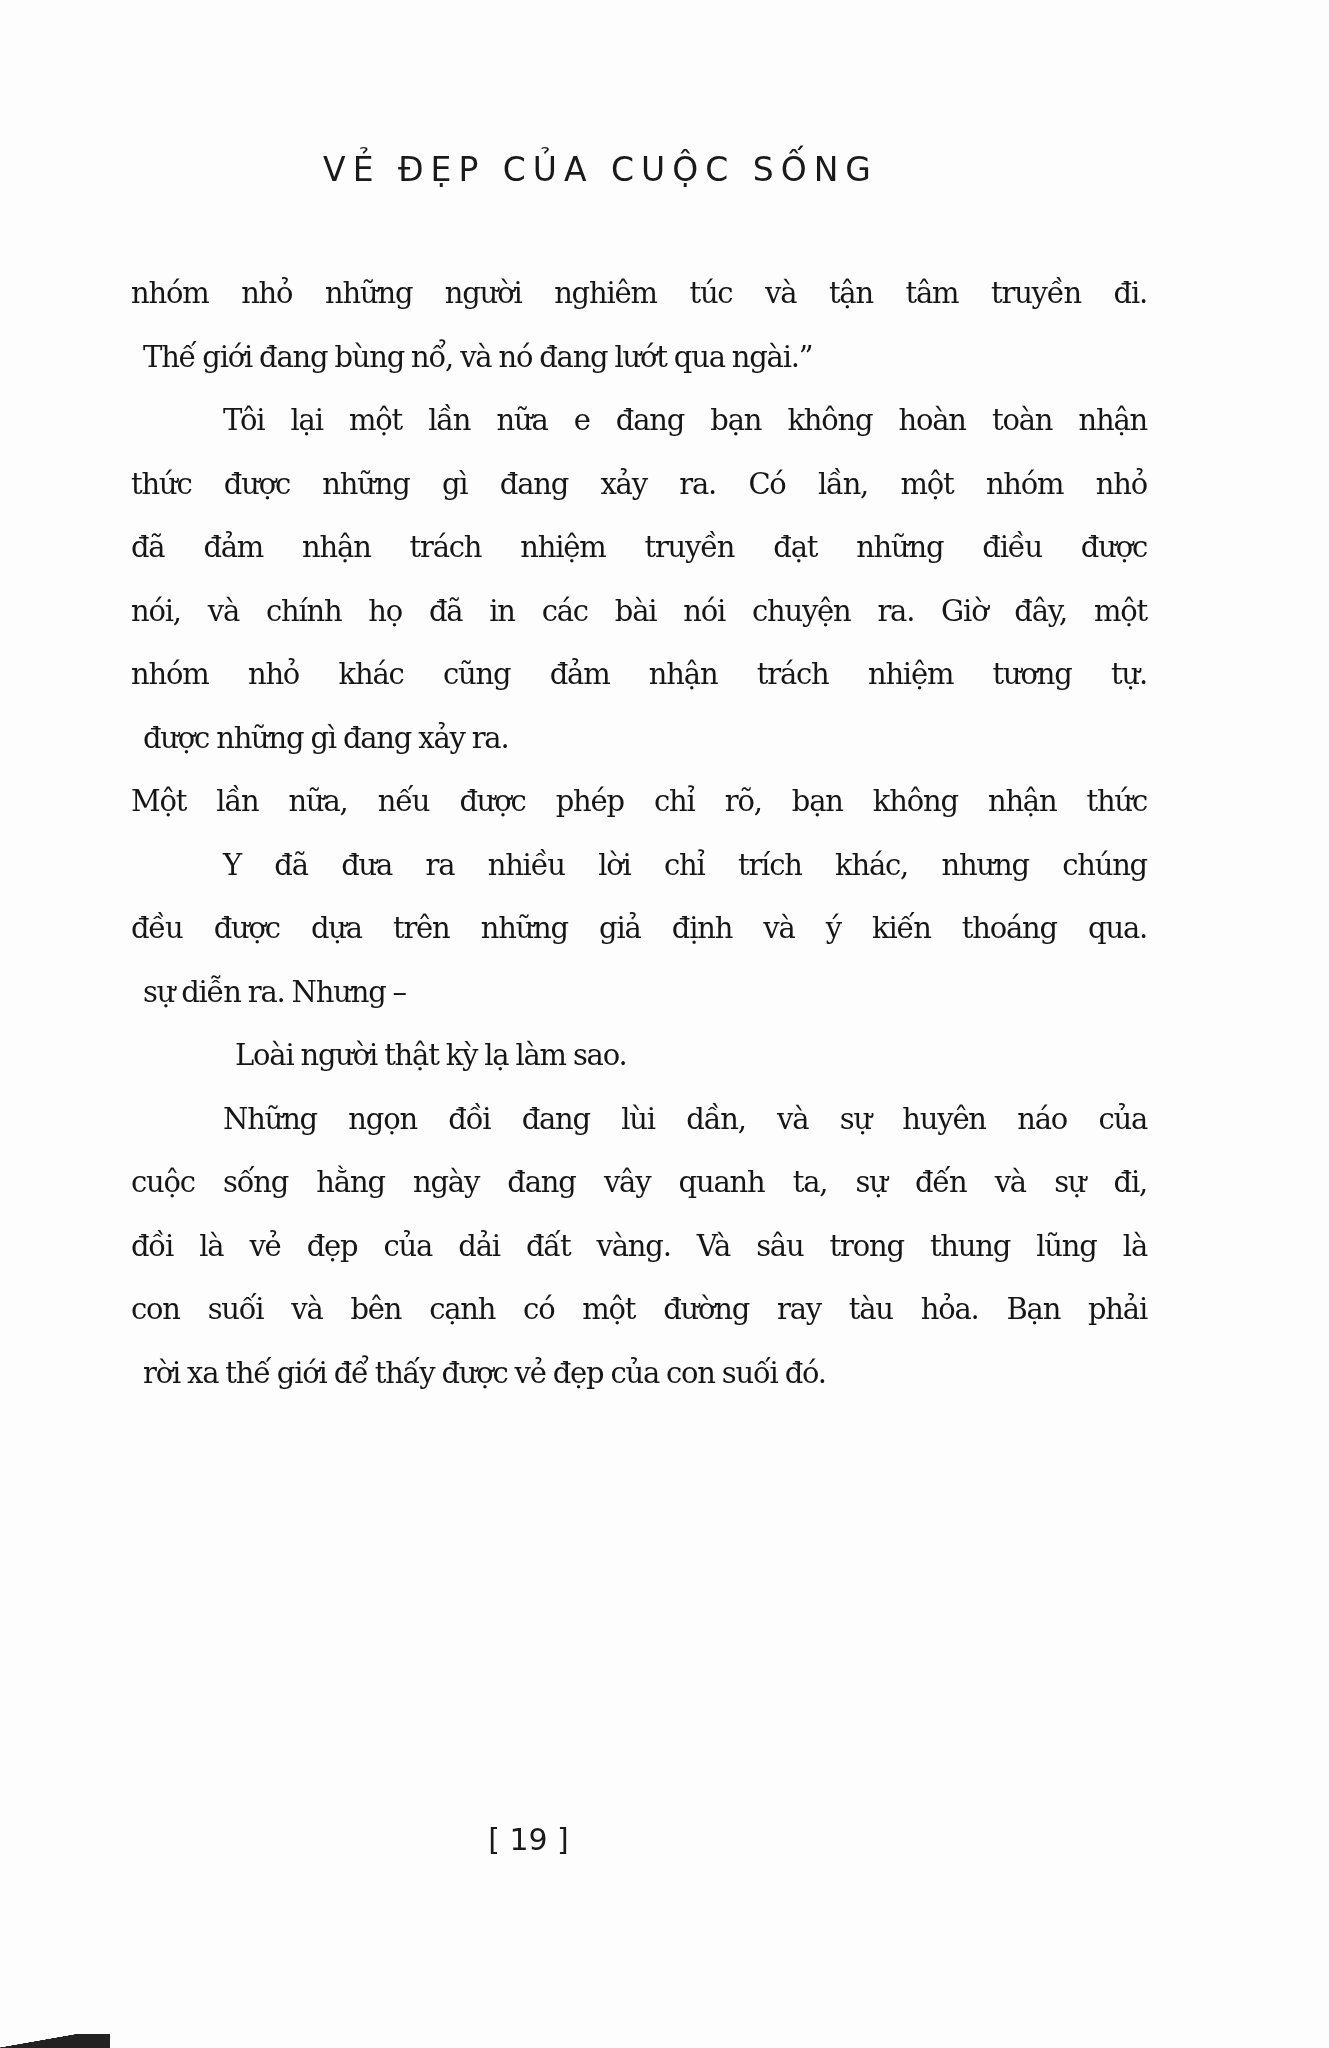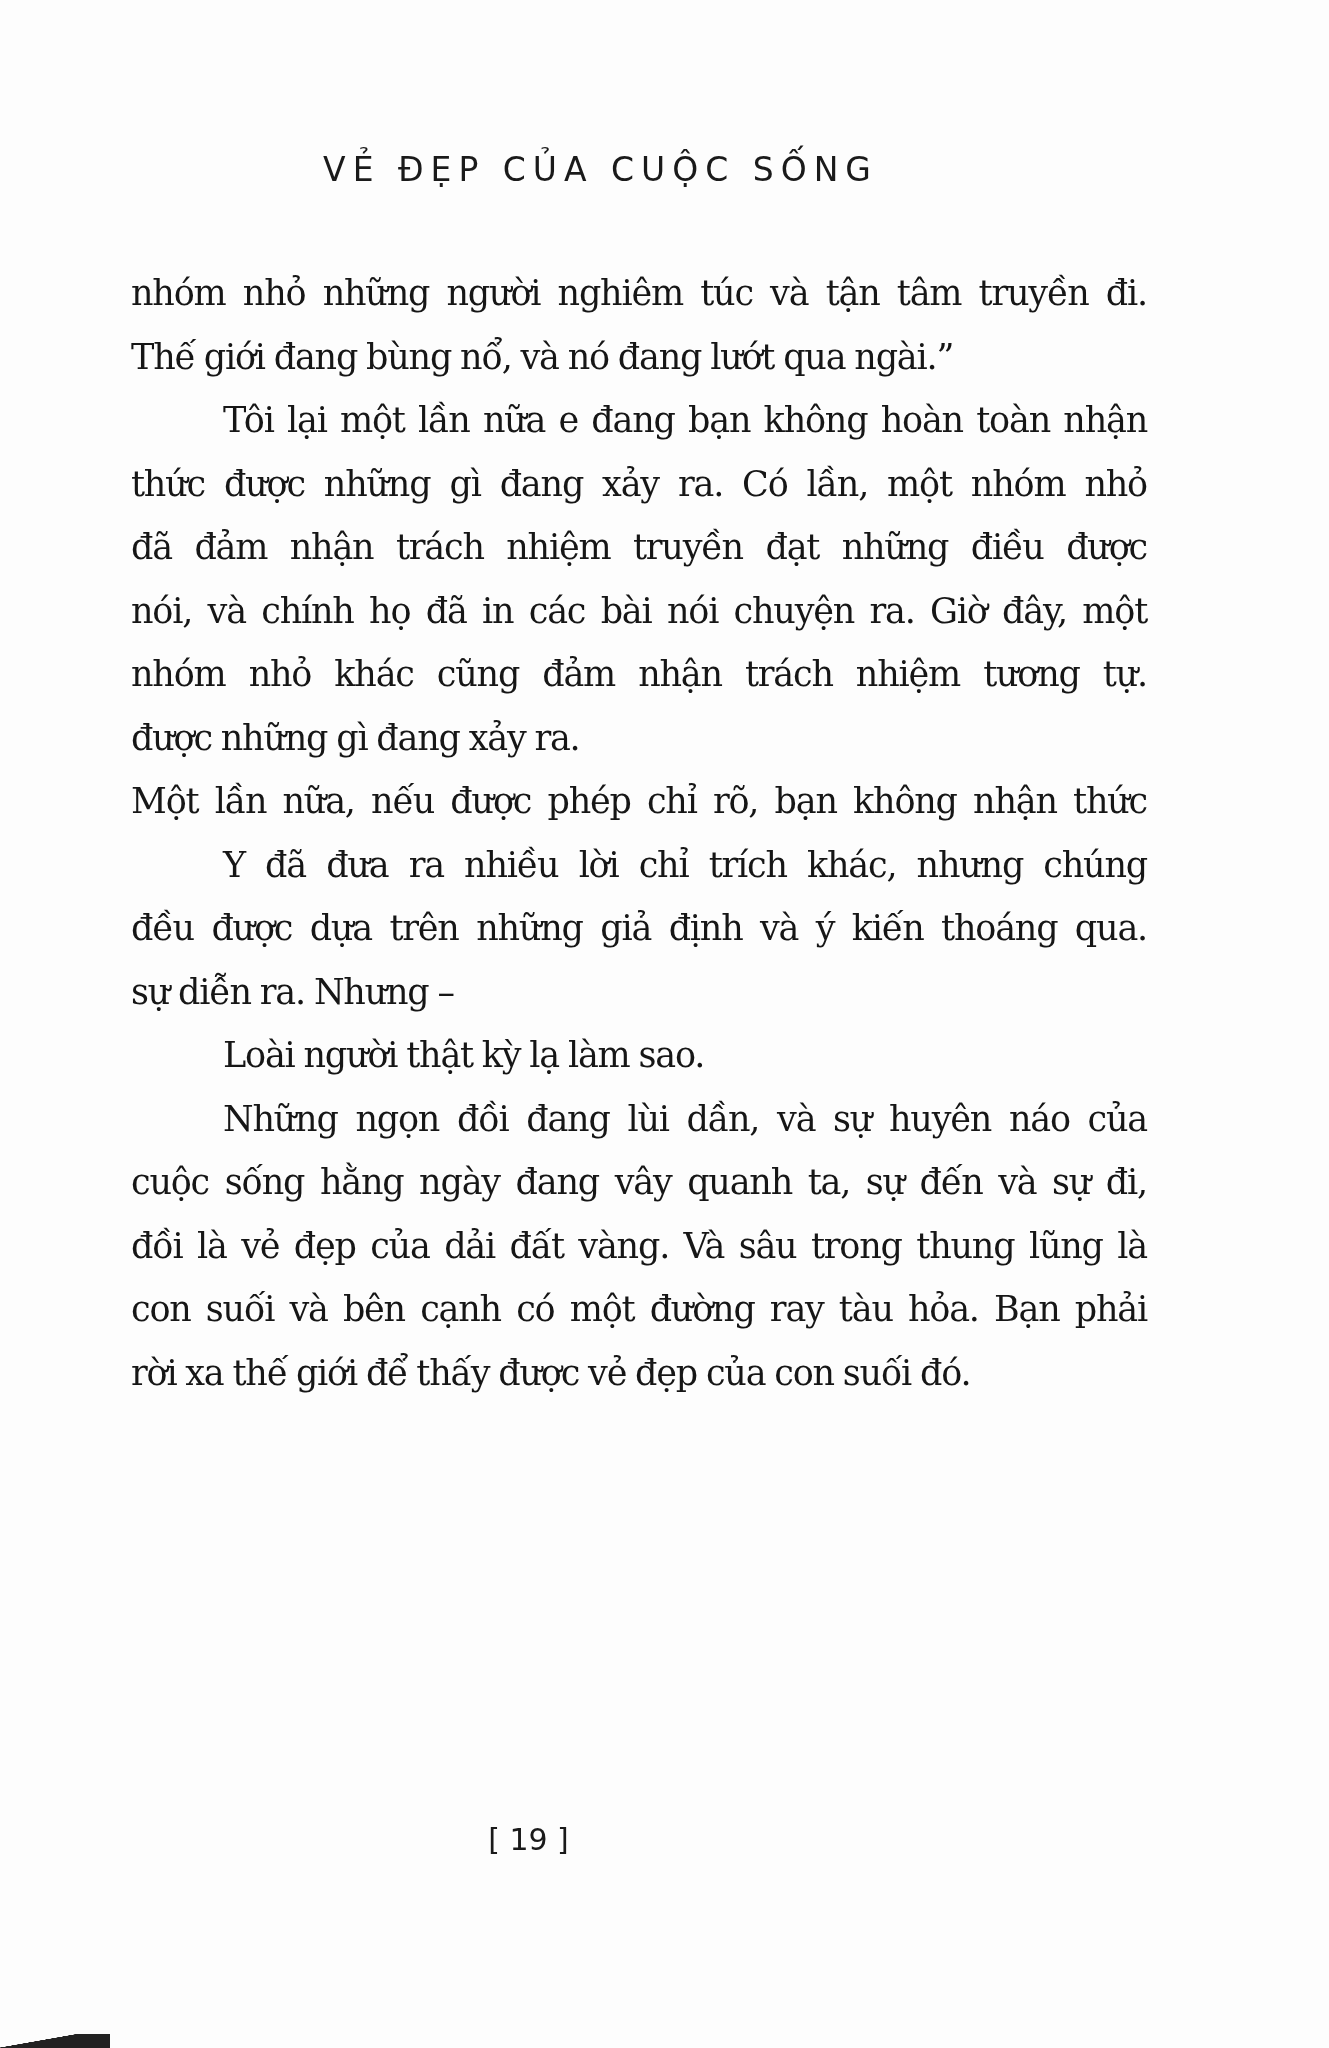--- a/index.html
+++ b/index.html
@@ -16,31 +16,31 @@
       font-family: "DejaVu Sans", sans-serif;
       font-size: 33px;
       letter-spacing: 7px;
       color: #1a1a1a;
     }
     .body-text {
       position: absolute;
       top: 262px; left: 131px;
       width: 1016px;
       font-family: "DejaVu Serif", serif;
-      font-size: 35px;
+      font-size: 29px;
       line-height: 63.5px;
       color: #161616;
       text-align: justify;
       letter-spacing: -1.2px;
       word-spacing: -1px;
     }
     .body-text p { margin: 0; text-align-last: left; }
     .body-text p.indent { text-indent: 92px; }
     .body-text .line { display: block; text-align: justify; text-align-last: justify; }
-    .body-text .line.last { text-align-last: left; }
+    .body-text .line.last { text-align-last: left; margin-left: 12px; }
     .folio {
       position: absolute;
       top: 1822px; left: 0; width: 1057px;
       text-align: center;
       font-family: "DejaVu Sans", sans-serif;
       font-size: 30px;
       color: #1a1a1a;
     }
     .page-shadow {
       position: absolute;

